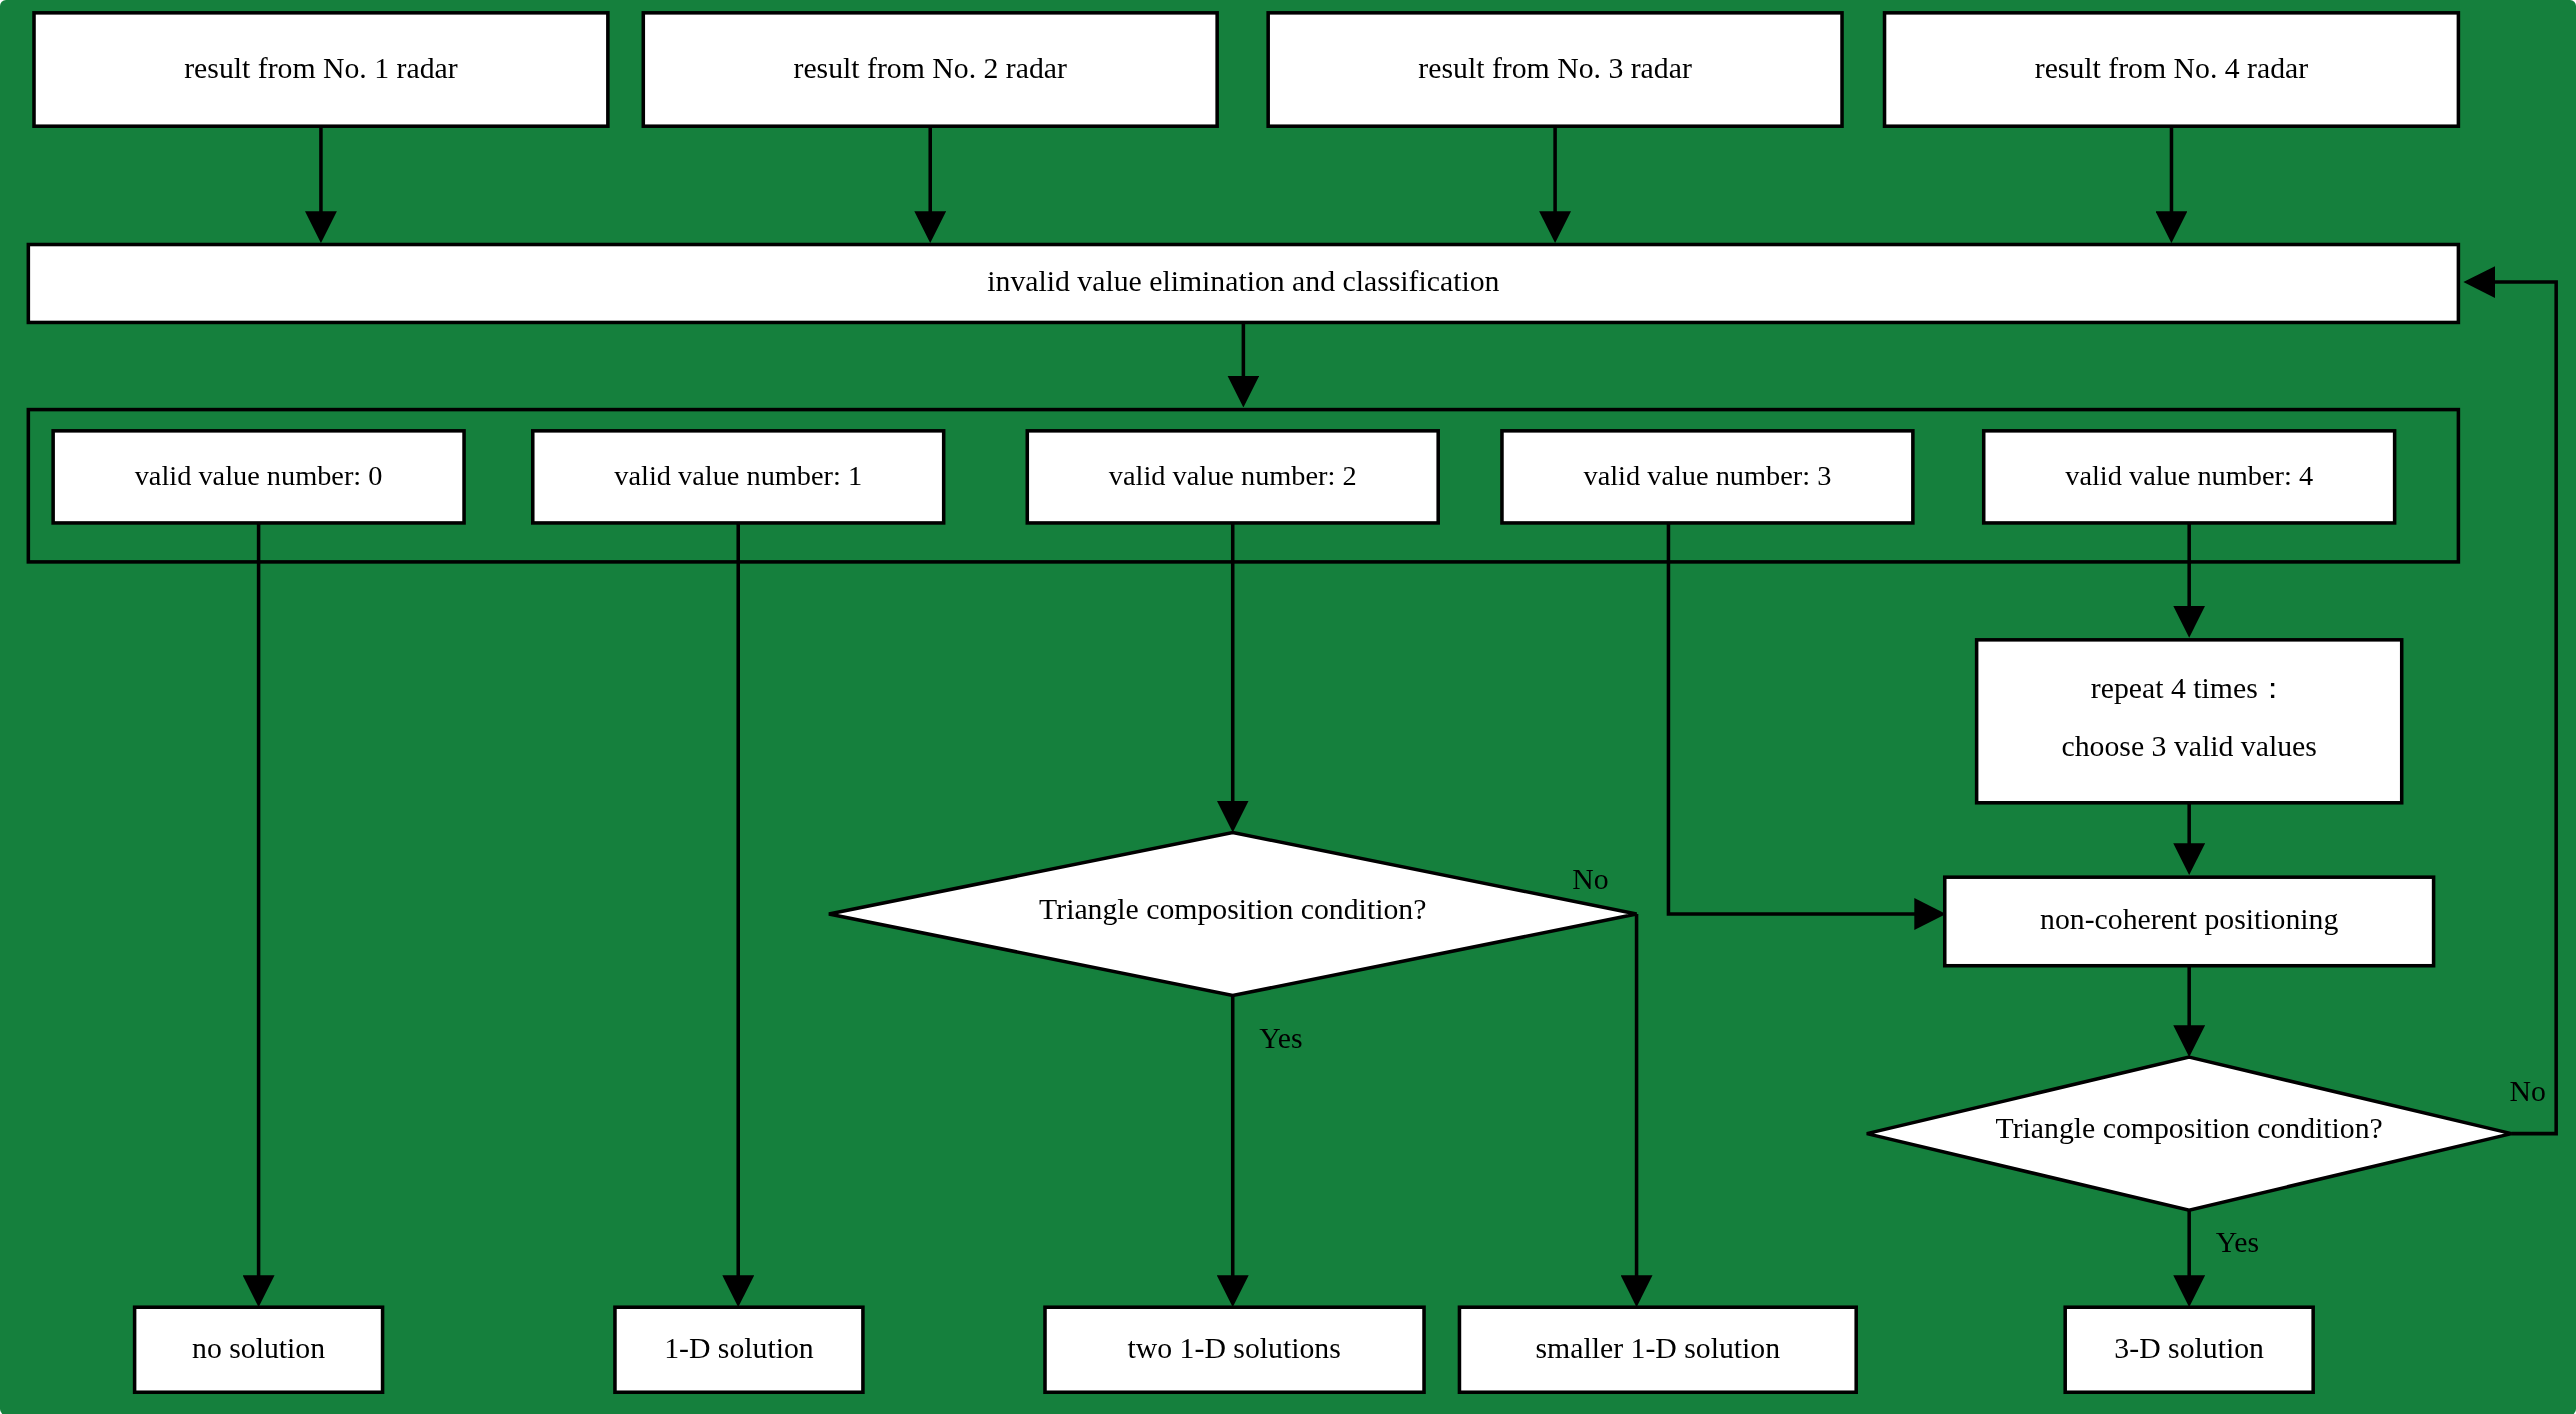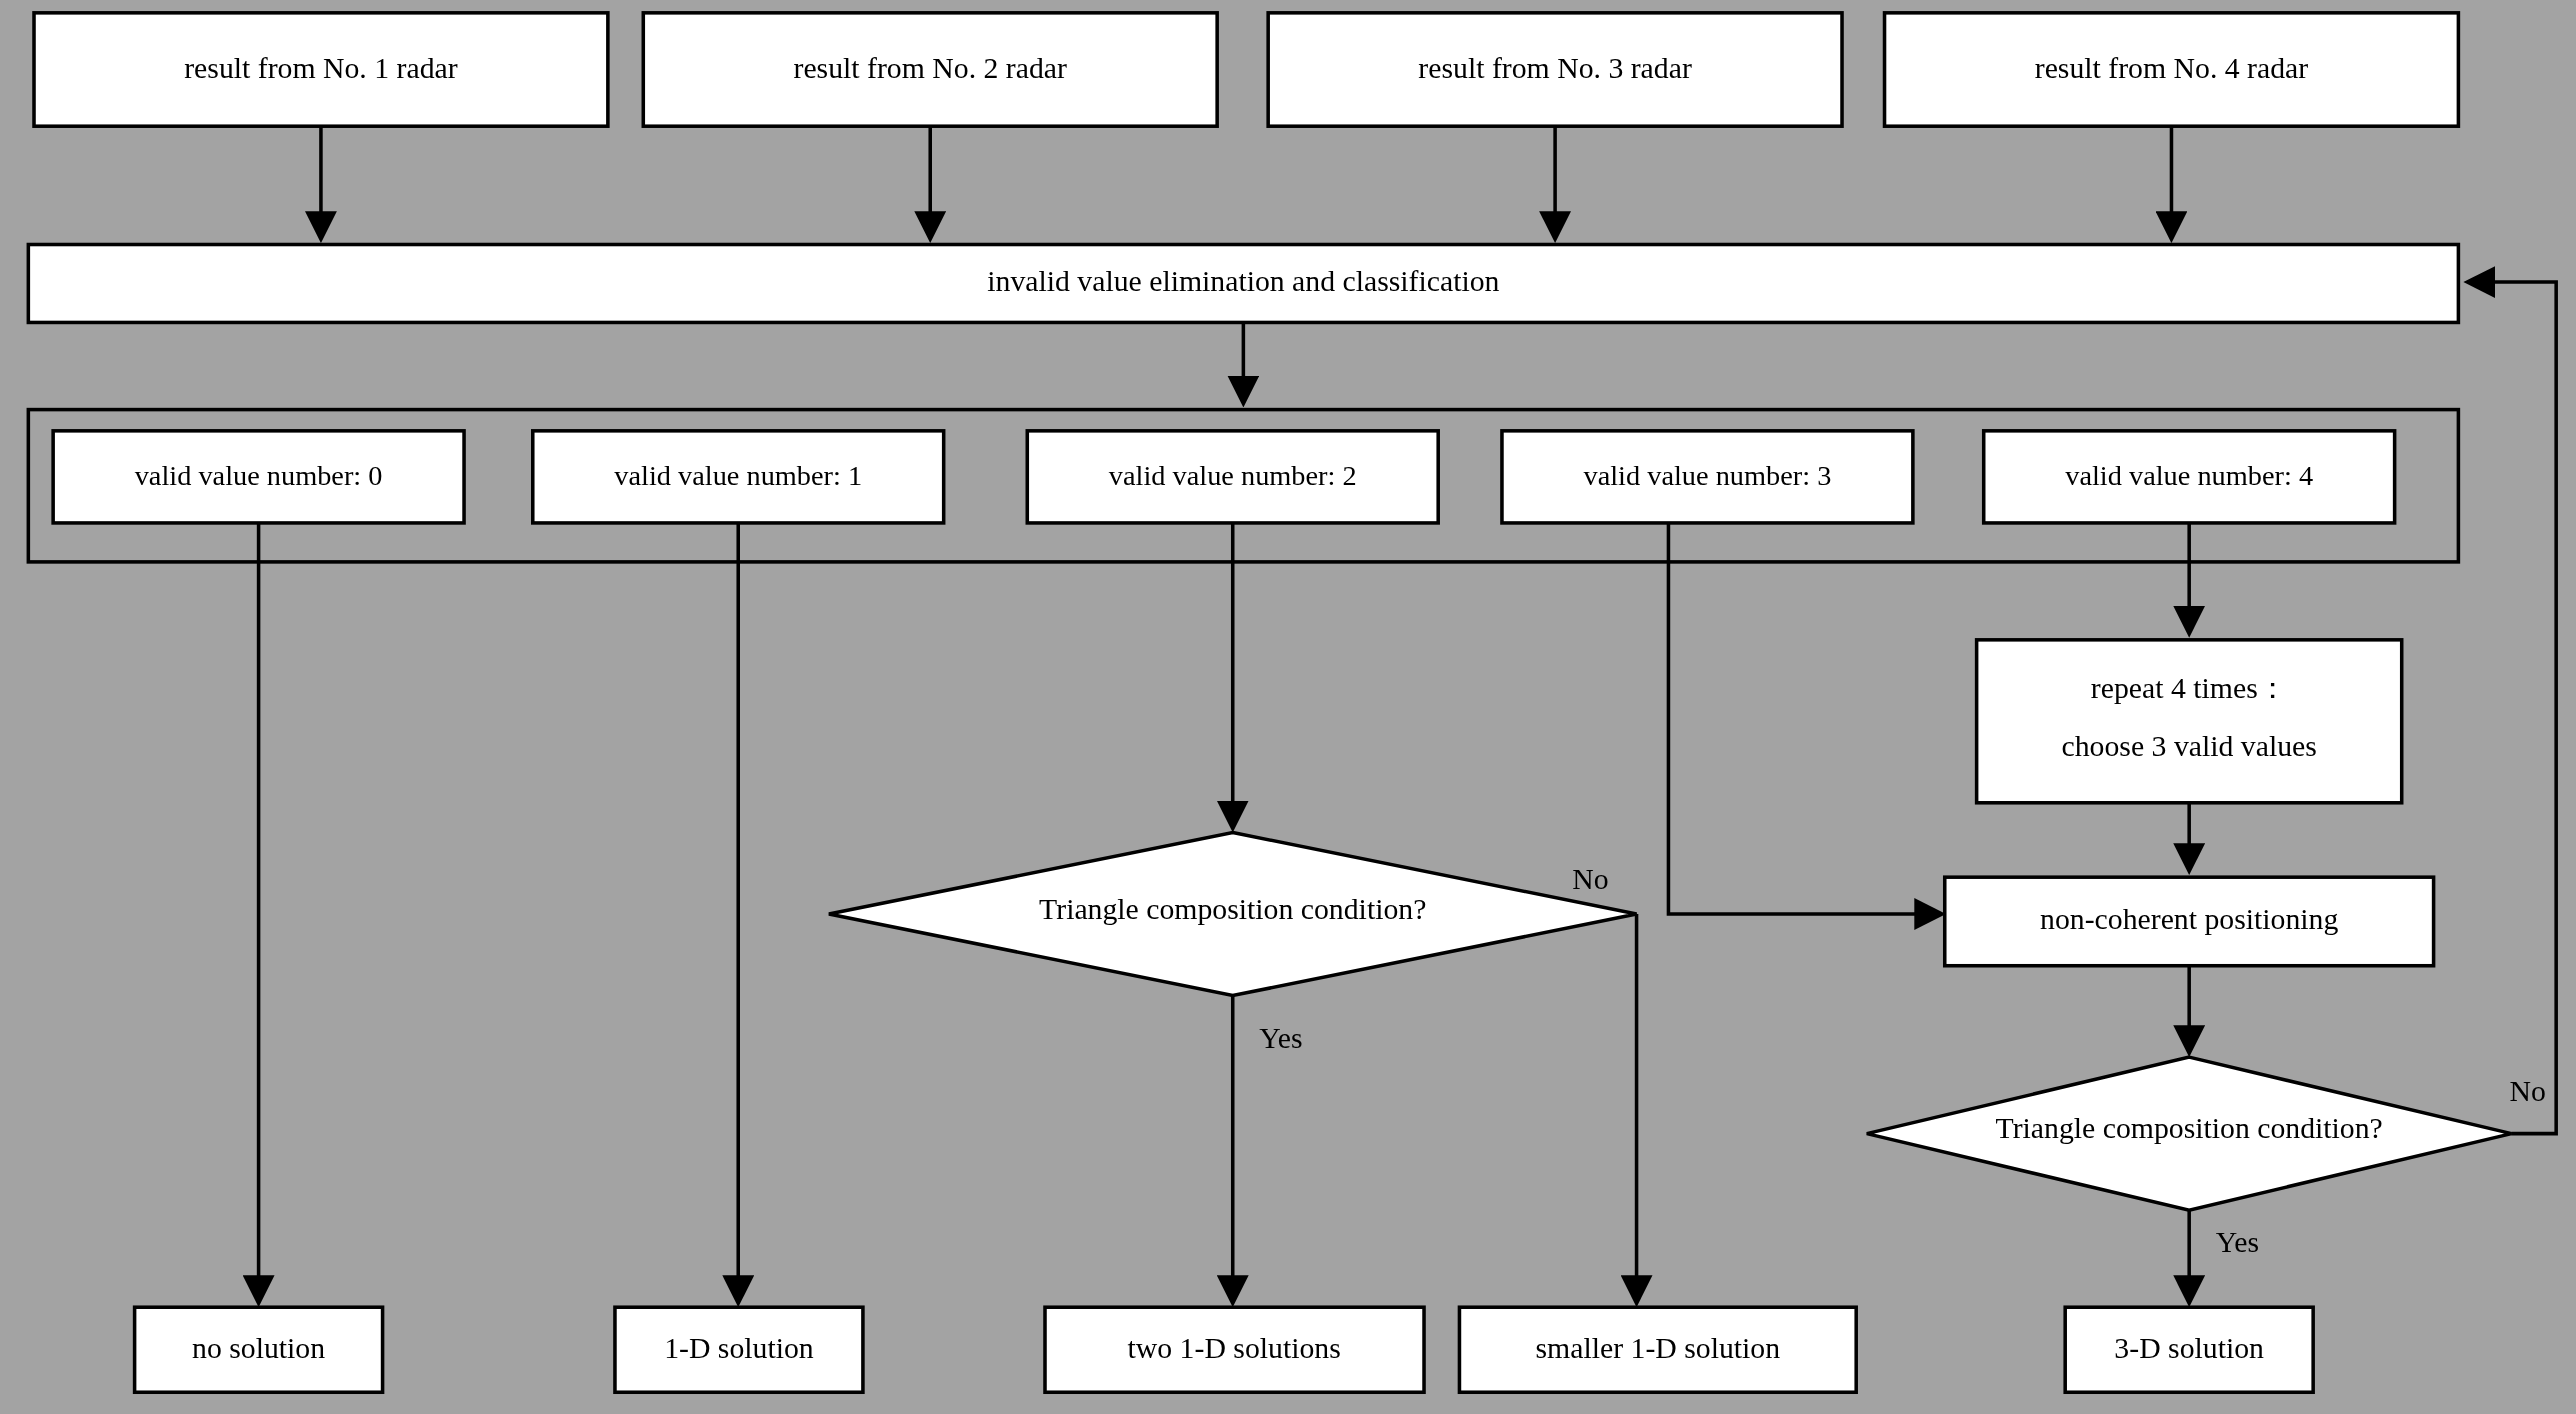--- a/index.html
+++ b/index.html
@@ -10,21 +10,22 @@
   body {
     width: 2576px;
     height: 1415px;
     font-family: "Liberation Serif", "DejaVu Serif", serif;
     overflow: hidden;
   }
   #flowchart-root {
     position: relative;
     width: 2576px;
     height: 1415px;
-    background: #a3a3a3;
+    background: #15803d;
+    border-radius: 6px;
   }
   svg#flow-svg {
     position: absolute;
     top: 0;
     left: 0;
     width: 2576px;
     height: 1415px;
     display: block;
   }
   .node-rect {

